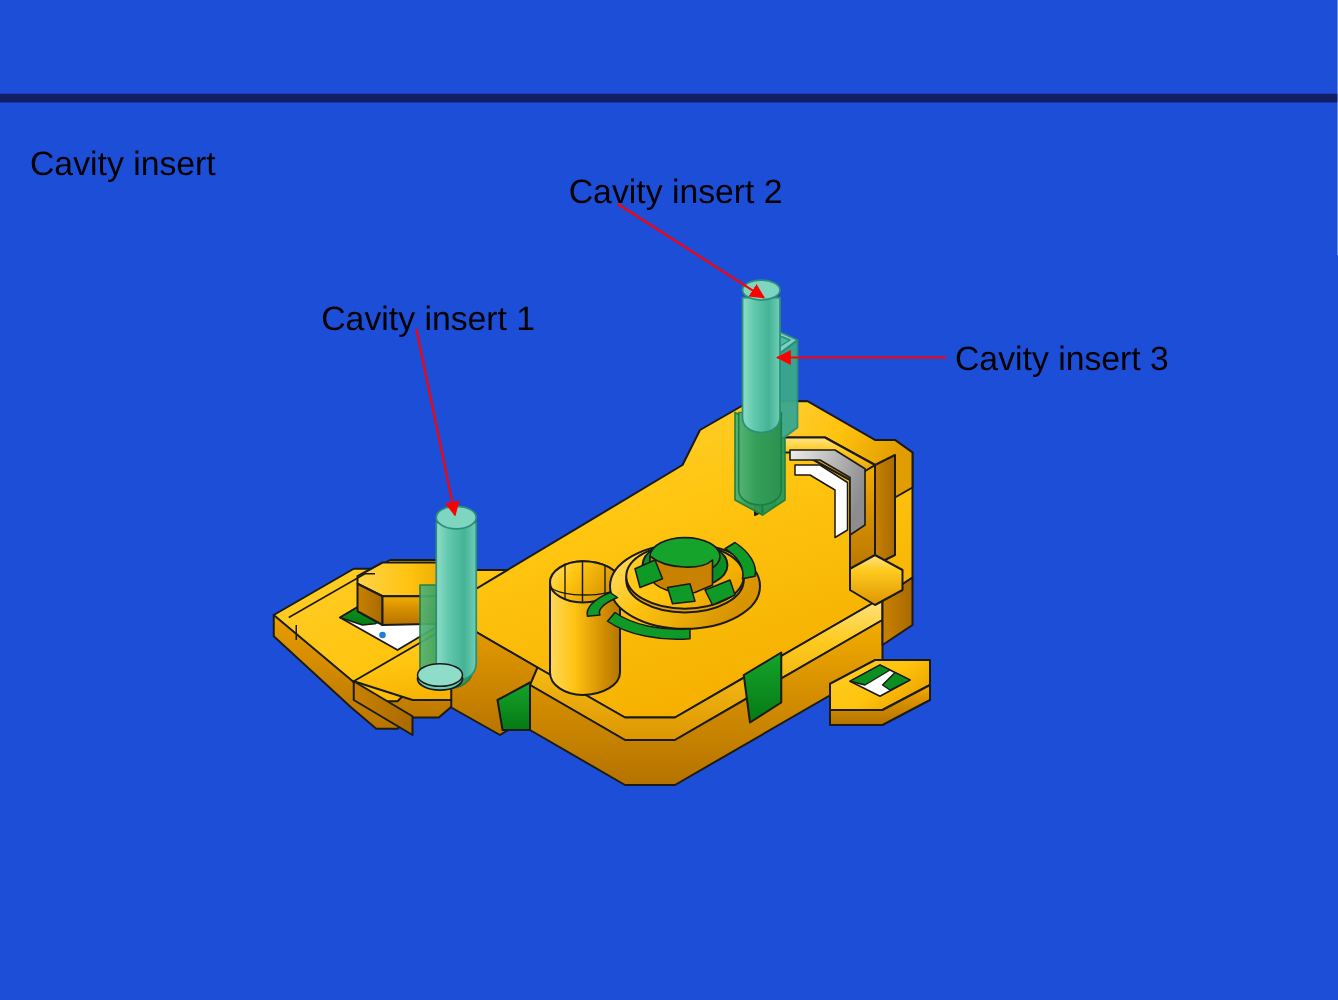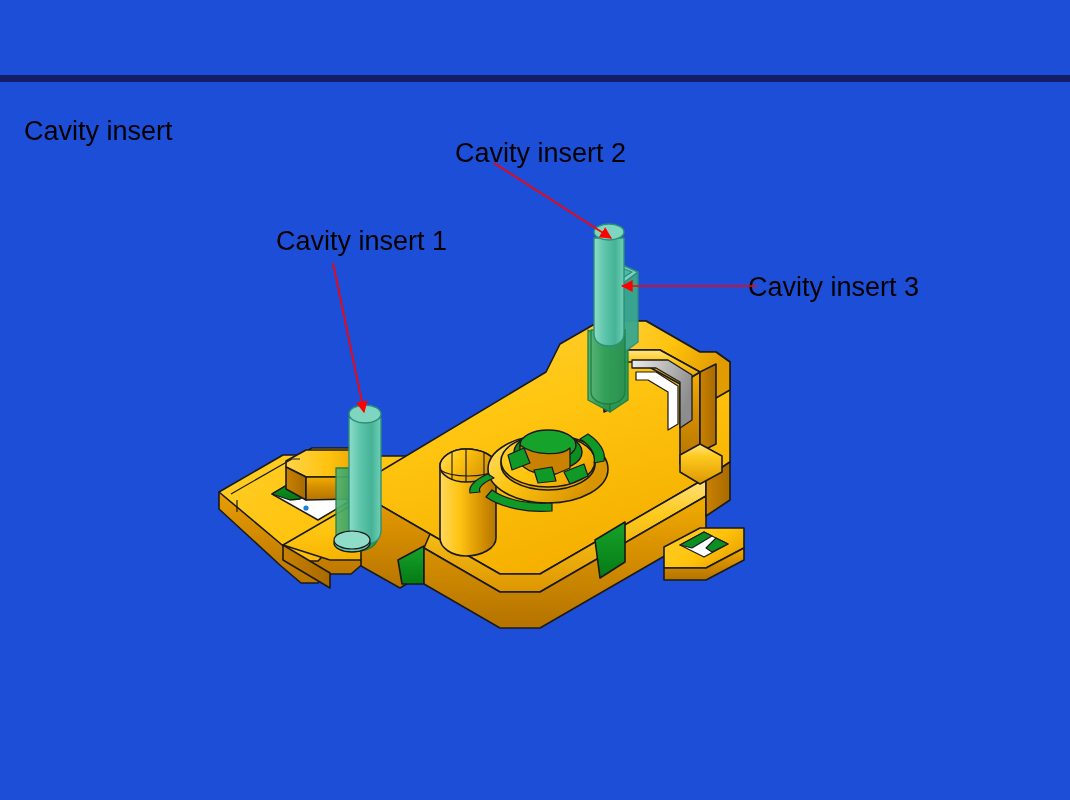--- a/index.html
+++ b/index.html
@@ -54,25 +54,25 @@
 </style>
 </head>
 <body>
 
 <div id="slide" style="background: #1d4ed8; padding-left: 28px;">
 
   <div id="title-rule" style="background: rgb(18, 31, 102);"></div>
 
   <div class="label" id="label-title">Cavity insert</div>
 
-  <div class="label" id="label-ci1" style="left: 257px; top: 226px; margin-left: 19px;">Cavity insert 1</div>
+  <div class="label" id="label-ci1" style="left: 257px; top: 240px;">Cavity insert 1</div>
 
   <div class="label" id="label-ci2" style="left: 431px; top: 138px;">Cavity insert 2</div>
 
-  <div class="label" id="label-ci3" style="left: 748px; top: 272px;">Cavity insert 3</div>
+  <div class="label" id="label-ci3" style="left: 764px; top: 272px;">Cavity insert 3</div>
 
   <svg id="canvas" viewBox="0 0 1070 800">
     <defs>
 
       <linearGradient id="gTop" x1="0" y1="0" x2="0.45" y2="1">
         <stop offset="0%" stop-color="#ffd23a"></stop>
         <stop offset="45%" stop-color="#ffc611"></stop>
         <stop offset="100%" stop-color="#f6b000"></stop>
       </linearGradient>
       <linearGradient id="gTopB" x1="0" y1="0" x2="1" y2="0.6">

